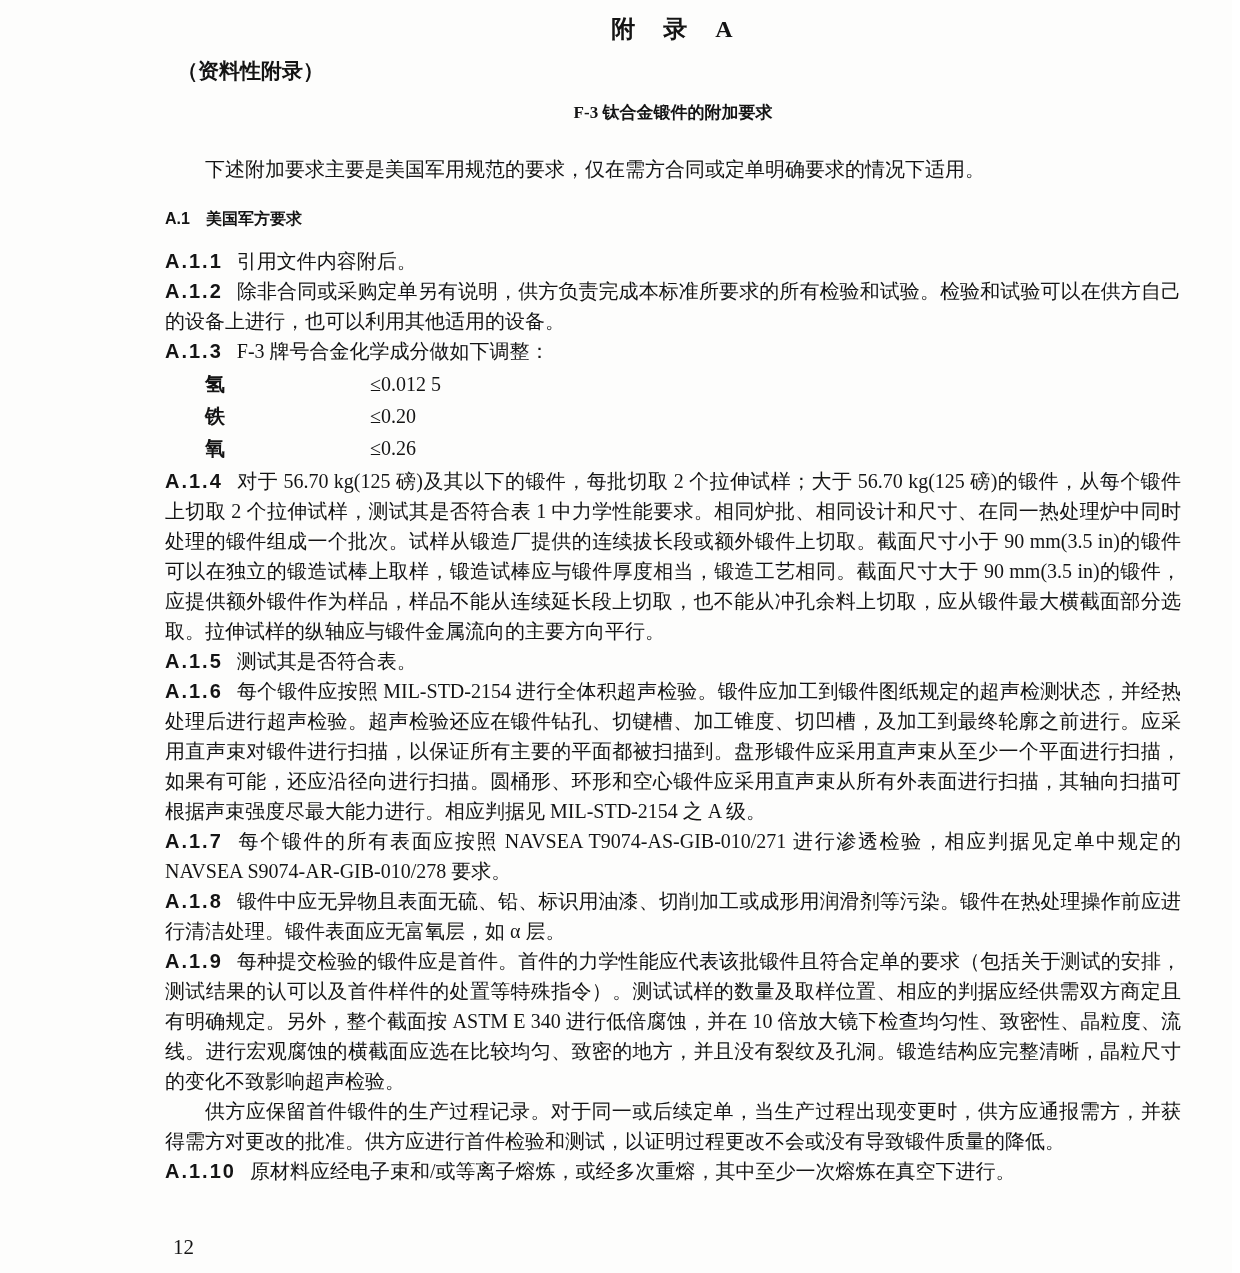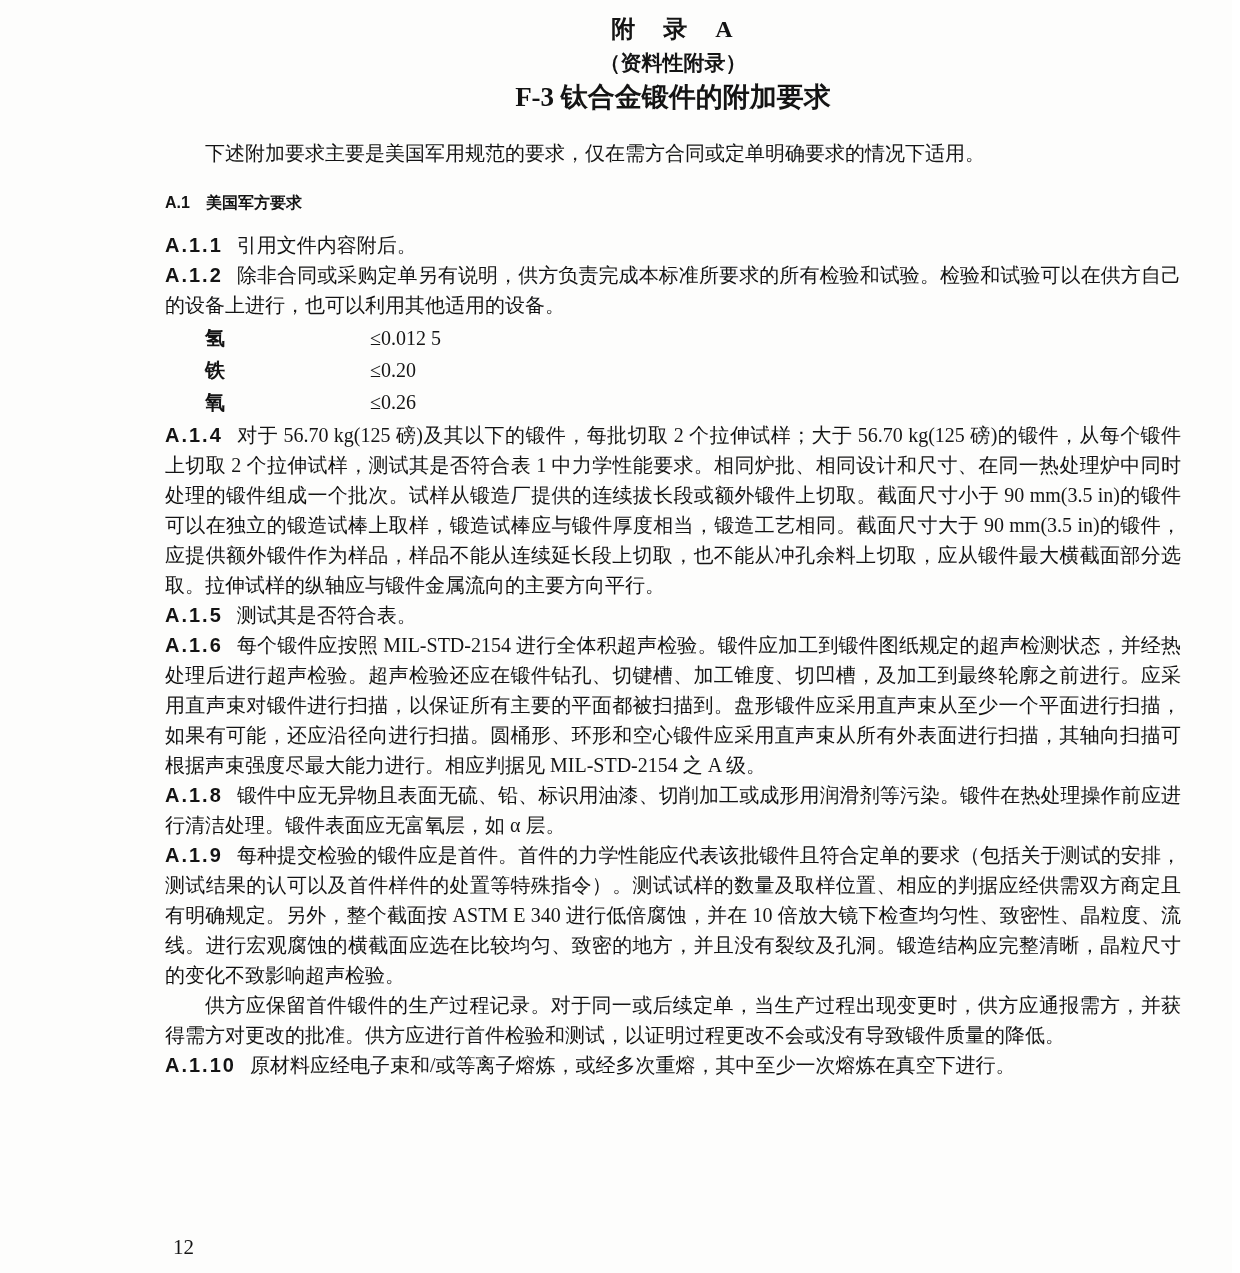--- a/index.html
+++ b/index.html
@@ -18,29 +18,28 @@
     padding: 10px 51px 0 165px;
   }
   .doc-title {
     margin: 0; padding-top: 4px;
     text-align: center;
     font-size: 24px; font-weight: bold;
     line-height: 30px;
     letter-spacing: 2px;
   }
   .doc-subtitle {
-    margin: 4px;
-    text-align: center;
+    margin: 12px;
     font-size: 21px; font-weight: bold;
     line-height: 30px;
   }
   .doc-heading {
     margin: 0;
     text-align: center;
-    font-size: 27px; font-weight: bold;
+    font-size: 17px; font-weight: bold;
     line-height: 30px;
   }
   p.body-par {
     margin: 0;
     font-size: 20px;
     line-height: 30px;
     text-align: justify;
   }
   p.intro {
     margin-top: 26px;
@@ -93,20 +92,23 @@
   </h3>
 
   <p class="body-par clause">
     <span class="num">A.1.1</span><span>引用文件内容附后。</span>
   </p>
 
   <p class="body-par clause">
     <span class="num">A.1.2</span><span>除非合同或采购定单另有说明，供方负责完成本标准所要求的所有检验和试验。检验和试验可以在供方自己的设备上进行，也可以利用其他适用的设备。</span>
   </p>
 
+  <p class="body-par clause">
+    <span class="num">A.1.3</span><span>F-3 牌号合金化学成分做如下调整：</span>
+  </p>
 
   <div class="chem">
     <div class="chem-row">
       <span class="chem-el">氢</span>
         <span class="chem-limit">≤0.012 5</span>
     </div>
     <div class="chem-row">
       <span class="chem-el">铁</span>
         <span class="chem-limit">≤0.20</span>
     </div>
@@ -121,20 +123,23 @@
   </p>
 
   <p class="body-par clause">
     <span class="num">A.1.5</span><span>测试其是否符合表。</span>
   </p>
 
   <p class="body-par clause">
     <span class="num">A.1.6</span><span>每个锻件应按照 MIL-STD-2154 进行全体积超声检验。锻件应加工到锻件图纸规定的超声检测状态，并经热处理后进行超声检验。超声检验还应在锻件钻孔、切键槽、加工锥度、切凹槽，及加工到最终轮廓之前进行。应采用直声束对锻件进行扫描，以保证所有主要的平面都被扫描到。盘形锻件应采用直声束从至少一个平面进行扫描，如果有可能，还应沿径向进行扫描。圆桶形、环形和空心锻件应采用直声束从所有外表面进行扫描，其轴向扫描可根据声束强度尽最大能力进行。相应判据见 MIL-STD-2154 之 A 级。</span>
   </p>
 
+  <p class="body-par clause">
+    <span class="num">A.1.7</span><span>每个锻件的所有表面应按照 NAVSEA T9074-AS-GIB-010/271 进行渗透检验，相应判据见定单中规定的 NAVSEA S9074-AR-GIB-010/278 要求。</span>
+  </p>
 
   <p class="body-par clause">
     <span class="num">A.1.8</span><span>锻件中应无异物且表面无硫、铅、标识用油漆、切削加工或成形用润滑剂等污染。锻件在热处理操作前应进行清洁处理。锻件表面应无富氧层，如 α 层。</span>
   </p>
 
   <p class="body-par clause">
     <span class="num">A.1.9</span><span>每种提交检验的锻件应是首件。首件的力学性能应代表该批锻件且符合定单的要求（包括关于测试的安排，测试结果的认可以及首件样件的处置等特殊指令）。测试试样的数量及取样位置、相应的判据应经供需双方商定且有明确规定。另外，整个截面按 ASTM E 340 进行低倍腐蚀，并在 10 倍放大镜下检查均匀性、致密性、晶粒度、流线。进行宏观腐蚀的横截面应选在比较均匀、致密的地方，并且没有裂纹及孔洞。锻造结构应完整清晰，晶粒尺寸的变化不致影响超声检验。</span>
   </p>
 
   <p class="body-par clause cont-indent">

